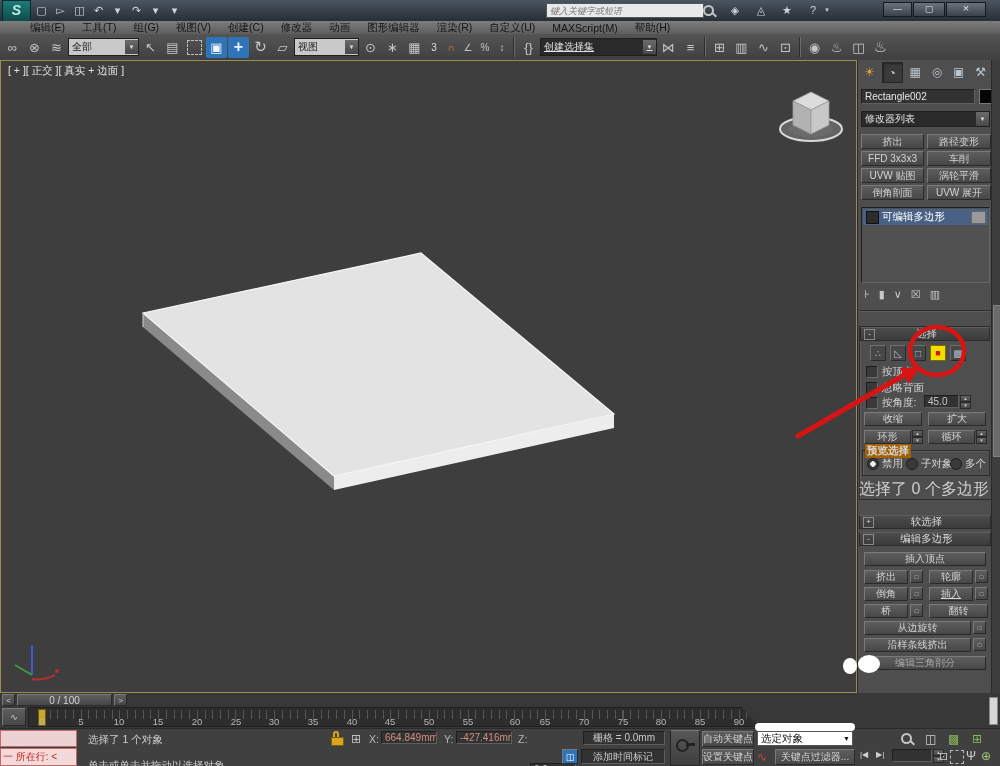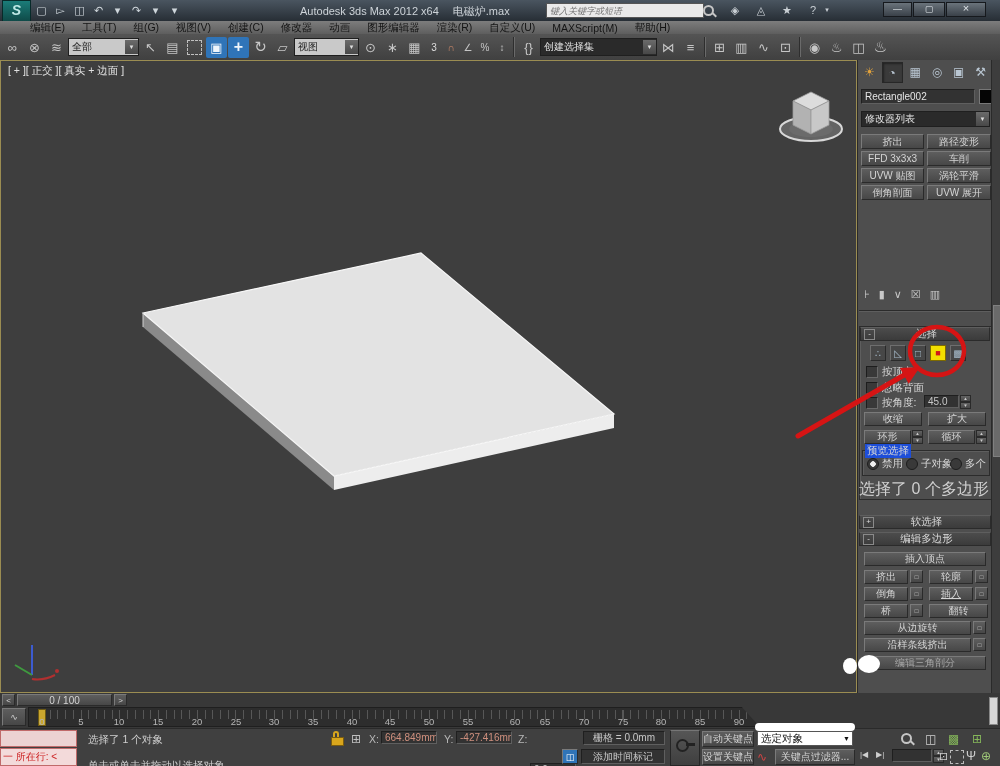--- a/index.html
+++ b/index.html
@@ -56,21 +56,21 @@
   .radio.sel{background:radial-gradient(circle at 50% 50%,#f0f0f0 0 2.5px,#393939 3px);}
   .crow{display:flex;align-items:center;gap:4px;color:#d6d6d6;font-size:10.5px;position:absolute;}
   .spin{width:11px;display:flex;flex-direction:column;box-sizing:border-box;}
   .spin i{height:50%;background:linear-gradient(#626262,#484848);border:1px solid #2a2a2a;color:#ccc;font-style:normal;
           font-size:4.5px;line-height:5px;text-align:center;}
   .sobox{width:16px;height:16px;background:#474747;border:1px solid #2a2a2a;border-top-color:#6e6e6e;border-left-color:#6e6e6e;
          display:flex;align-items:center;justify-content:center;color:#a8bccc;font-size:10px;box-sizing:border-box;}
   .sobox.active{background:#f2df00;border:1px solid #7e6b00;color:#d01818;font-size:9px;}
   .setbox{width:13px;height:13px;font-size:6px;color:#ddd;}
   .groupbox{border:1px solid #2c2c2c;box-shadow:inset 1px 1px 0 #5e5e5e;}
-  .gtitle{position:absolute;color:#d6d6d6;font-size:10.5px;background:#1d4ed8;padding:0 2px;}
+  .gtitle{position:absolute;color:#d6d6d6;font-size:10.5px;background:#a16207;padding:0 2px;font-weight:bold;}
   
   .timeline{left:0;top:693px;width:1000px;height:35px;background:#383838;}
   .ruler{left:28px;top:14px;width:732px;height:20px;background:#2d2d2d;border:1px solid #1f1f1f;box-sizing:border-box;
          clip-path:polygon(0 0,97.5% 0,100% 100%,0 100%);
          background-image:repeating-linear-gradient(90deg,#575757 0 1px,transparent 1px 7.74px);
          background-size:100% 9px;background-repeat:no-repeat;background-position:13px 2px;}
   .tick{position:absolute;top:8px;width:18px;text-align:center;color:#b5b5b5;font-size:9.5px;}
   .marker{position:absolute;left:9px;top:1px;width:8px;height:17px;background:#caa62e;border:1px solid #6d5a14;box-sizing:border-box;}
   
   .statusbar{left:0;top:728px;width:1000px;height:38px;background:#404040;border-top:1px solid #2a2a2a;}
@@ -96,23 +96,20 @@
     <div class="abs qat">
       <span>▢</span>
       <span>▻</span>
       <span>◫</span>
       <span>↶</span>
       <span>▾</span>
       <span>↷</span>
       <span>▾</span>
       <span>▾</span>
     </div>
-    <div class="abs title-text">
-      <span>Autodesk 3ds Max 2012 x64</span><b>电磁炉.max</b>
-    </div>
     <input class="abs searchbox" placeholder="键入关键字或短语" style="">
     <span class="abs" style="left:702px;top:4px;"><span class="mag"></span></span>
     <span class="abs t-ico" style="left:726px;">◈</span>
     <span class="abs t-ico" style="left:752px;">◬</span>
     <span class="abs t-ico" style="left:778px;">★</span>
     <span class="abs t-ico" style="left:804px;">?</span>
     <span class="abs t-ico" style="left:822px;width:10px;font-size:7px;">▾</span>
     <div class="abs winbtn" style="left:883px;width:27px;">—</div>
     <div class="abs winbtn" style="left:913px;width:30px;">▢</div>
     <div class="abs winbtn" style="left:946px;width:38px;font-size:11px;line-height:11px;">×</div>
@@ -157,21 +154,21 @@
     <span class="tbi">⊙</span>
     <span class="tbi">∗</span>
     <span class="tbi">▦</span>
     <span class="tbi sm" style="color:#ddd;">3</span>
     <span class="tbi sm" style="color:#d08a6a;">∩</span>
     <span class="tbi sm">∠</span>
     <span class="tbi sm">%</span>
     <span class="tbi sm">↕</span>
     <div class="vsep"></div>
     <span class="tbi">{}</span>
-    <div class="combo dark" style="width:112px;">
+    <div class="combo dark" style="width:112px;text-decoration:underline;">
       <span>创建选择集</span>
       <span class="ar">▼</span>
     </div>
     <span class="tbi">⋈</span>
     <span class="tbi">≡</span>
     <div class="vsep"></div>
     <span class="tbi">⊞</span>
     <span class="tbi">▥</span>
     <span class="tbi">∿</span>
     <span class="tbi">⊡</span>
@@ -229,20 +226,27 @@
 
   <div class="abs btn" style="left:861px;top:134px;width:63px;height:15px;">挤出</div>
   <div class="abs btn" style="left:927px;top:134px;width:64px;height:15px;">路径变形</div>
   <div class="abs btn" style="left:861px;top:151px;width:63px;height:15px;">FFD 3x3x3</div>
   <div class="abs btn" style="left:927px;top:151px;width:64px;height:15px;">车削</div>
   <div class="abs btn" style="left:861px;top:168px;width:63px;height:15px;">UVW 贴图</div>
   <div class="abs btn" style="left:927px;top:168px;width:64px;height:15px;">涡轮平滑</div>
   <div class="abs btn" style="left:861px;top:185px;width:63px;height:15px;">倒角剖面</div>
   <div class="abs btn" style="left:927px;top:185px;width:64px;height:15px;">UVW 展开</div>
 
+  <div class="abs" style="left:861px;top:207px;width:129px;height:76px;background:#515151;border:1px solid #1f1f1f;border-bottom-color:#666;border-right-color:#666;box-sizing:border-box;">
+    <div style="margin:1px;height:16px;background:#4a6186;display:flex;align-items:center;color:#fff;font-size:10.5px;">
+      <span style="width:11px;height:11px;background:#2c2c2c;border:1px solid #111;margin:0 3px;flex:none;"></span>
+      <span>可编辑多边形</span>
+      <span style="margin-left:auto;width:13px;height:11px;background:#9a9a9a;border:1px solid #666;margin-right:2px;flex:none;"></span>
+    </div>
+  </div>
 
   <div class="abs" style="left:864px;top:288px;width:126px;display:flex;gap:9px;color:#c8c8c8;font-size:11px;">
     <span>⊦</span>
     <span>▮</span>
     <span>∨</span>
     <span>☒</span>
     <span>▥</span>
   </div>
   <div class="abs" style="left:859px;top:310px;width:132px;height:1px;background:#2b2b2b;border-bottom:1px solid #5e5e5e;"></div>
 

